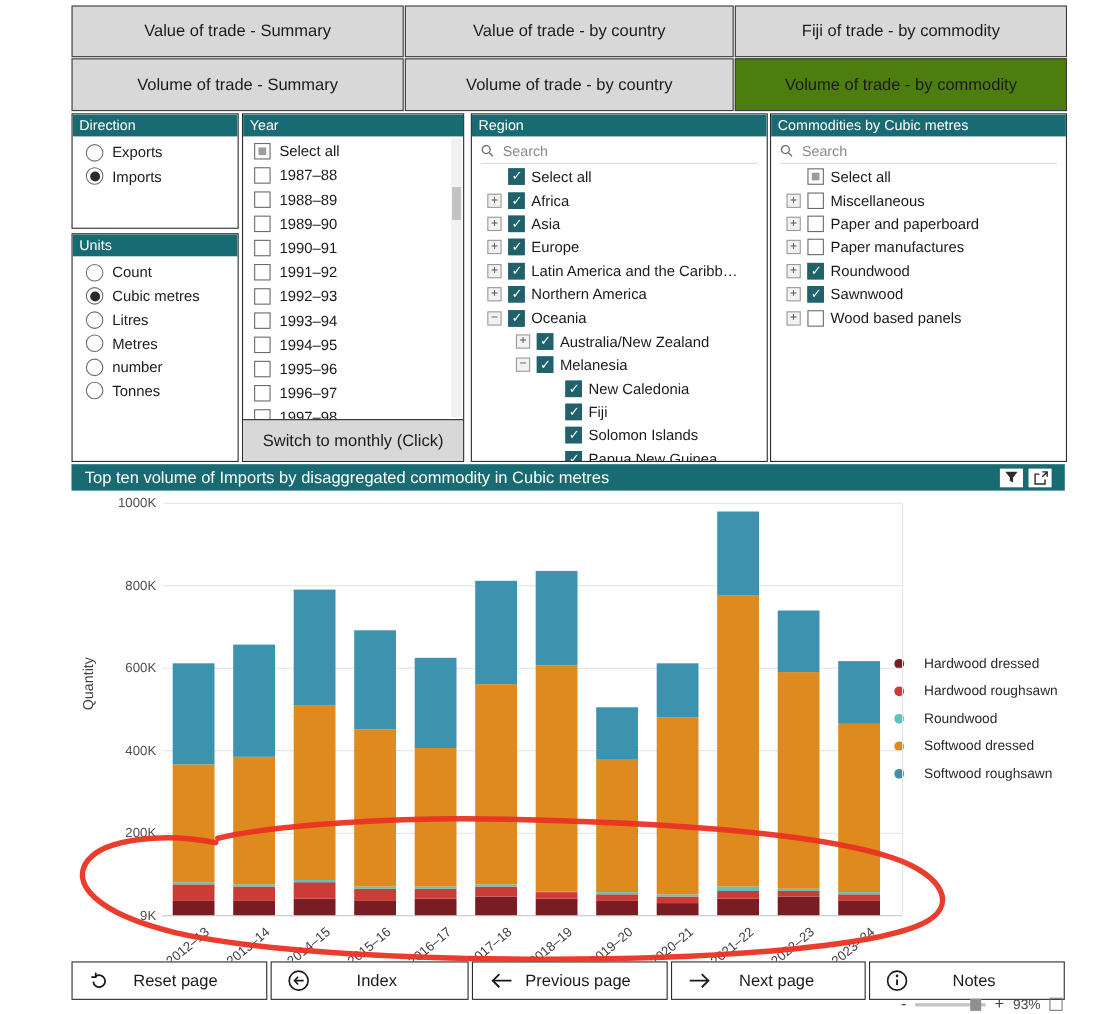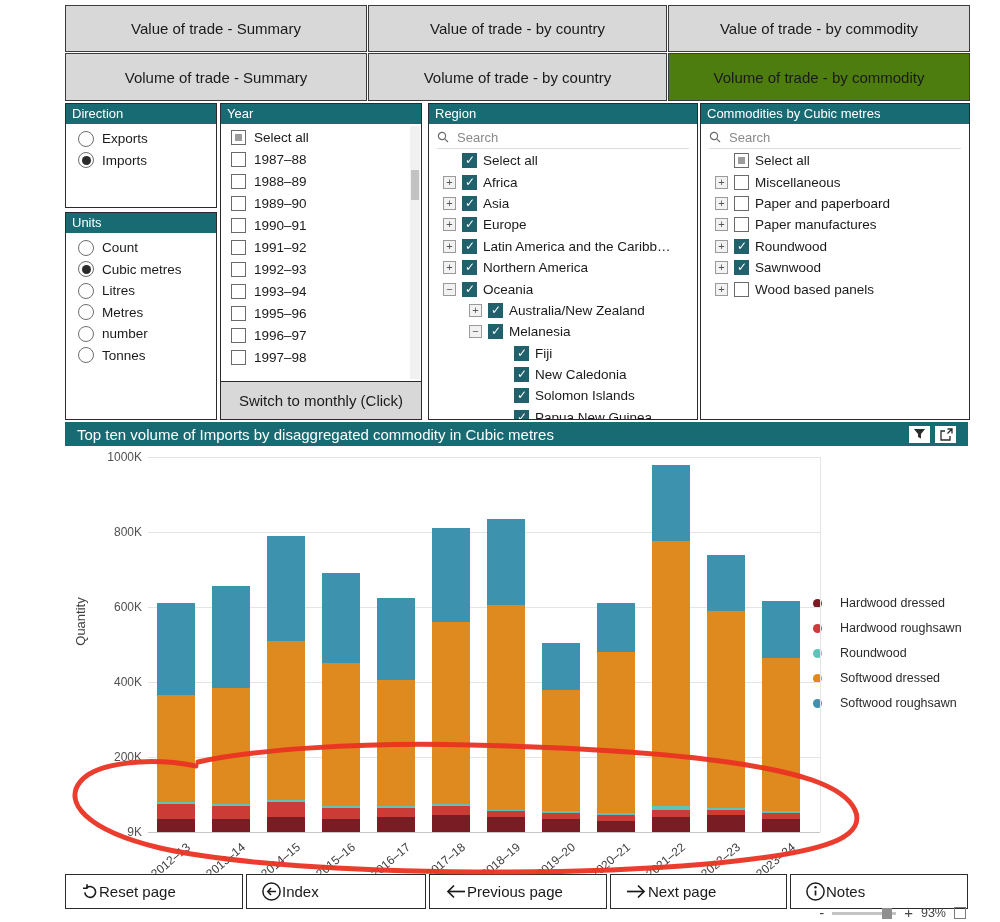--- a/index.html
+++ b/index.html
@@ -40,35 +40,35 @@
   .xtick{position:absolute;font-size:12px;color:#404040;width:64px;text-align:right;transform:rotate(-40deg);transform-origin:100% 0;white-space:nowrap}
   .bar-seg{position:absolute;cursor:pointer}
   .ylabel-rot{position:absolute;left:-40px;top:168px;width:110px;text-align:center;font-size:13px;color:#404040;transform:rotate(-90deg)}
   .legend{position:absolute;left:748px;top:150px;display:flex;flex-direction:column;gap:11px}
   .legend-row{display:flex;align-items:center;gap:18px;cursor:pointer}
   .legend-dot{width:9px;height:9px;border-radius:50%;flex:none}
   .legend-label{font-size:12.5px;color:#2b2b2b;white-space:nowrap}
   .annotation{position:absolute;left:0;top:0;pointer-events:none;z-index:40}
   .fbtn{position:absolute;top:874px;height:35px;border:1px solid #2b2b2b;background:#fff;display:flex;align-items:center;cursor:pointer;box-sizing:border-box}
   .fbtn svg{margin-left:14px;flex:none}
-  .fbtn-label{flex:1;font-size:15px;margin-right:22px}
+  .fbtn-label{flex:1;text-align:center;font-size:15px;margin-right:22px}
   .zoombar{position:absolute;right:34px;top:906px;display:flex;align-items:center;gap:8px;color:#444}
   .zbtn{cursor:pointer;font-size:15px;line-height:14px}
   .ztrack{width:64px;height:3px;background:#c4c4c4;position:relative;cursor:pointer}
   .zthumb{position:absolute;right:4px;top:-4px;width:10px;height:11px;background:#8f8f8f}
   .zlevel{font-size:12.5px}
   .fitbox{width:12px;height:12px;border:1.4px solid #7a7a7a;box-sizing:border-box}
 </style>
 </head>
 <body>
 
 <div>
     <div class="tab" style="left: 65px; top: 5px; width: 300px; height: 45px;">Value of trade - Summary</div>
     <div class="tab" style="left: 368px; top: 5px; width: 297px; height: 45px;">Value of trade - by country</div>
-    <div class="tab" style="left: 668px; top: 5px; width: 300px; height: 45px;">Value of trade - by commodity</div>
+    <div class="tab" style="left: 668px; top: 5px; width: 300px; height: 45px;">Fiji of trade - by commodity</div>
     <div class="tab" style="left: 65px; top: 53px; width: 300px; height: 46px;">Volume of trade - Summary</div>
     <div class="tab" style="left: 368px; top: 53px; width: 297px; height: 46px;">Volume of trade - by country</div>
     <div class="tab active" style="left: 668px; top: 53px; width: 300px; height: 46px;">Volume of trade - by commodity</div>
   </div>
 
 <div class="panel" style="left:65px;top:103px;width:150px;height:103px">
   <div class="panel-header">Direction</div>
   <div class="panel-body">
       <div class="opt-row">
         <span class="radio"></span>
@@ -138,20 +138,24 @@
         <span class="cb unchecked"></span>
         <span class="opt-label">1991–92</span>
       </div>
       <div class="opt-row year-row">
         <span class="cb unchecked"></span>
         <span class="opt-label">1992–93</span>
       </div>
       <div class="opt-row year-row">
         <span class="cb unchecked"></span>
         <span class="opt-label">1993–94</span>
+      </div>
+      <div class="opt-row year-row">
+        <span class="cb unchecked"></span>
+        <span class="opt-label">1994–95</span>
       </div>
       <div class="opt-row year-row">
         <span class="cb unchecked"></span>
         <span class="opt-label">1995–96</span>
       </div>
       <div class="opt-row year-row">
         <span class="cb unchecked"></span>
         <span class="opt-label">1996–97</span>
       </div>
       <div class="opt-row year-row">
@@ -216,26 +220,26 @@
         <span class="opt-label">Australia/New Zealand</span>
       </div>
       <div class="tree-row" style="padding-left: 40px;">
         <span class="expander">−</span>
         <span class="cb checked"></span>
         <span class="opt-label">Melanesia</span>
       </div>
       <div class="tree-row" style="padding-left: 66px;">
         <span class="expander-spacer"></span>
         <span class="cb checked"></span>
+        <span class="opt-label">New Caledonia</span>
+      </div>
+      <div class="tree-row" style="padding-left: 66px;">
+        <span class="expander-spacer"></span>
+        <span class="cb checked"></span>
         <span class="opt-label">Fiji</span>
-      </div>
-      <div class="tree-row" style="padding-left: 66px;">
-        <span class="expander-spacer"></span>
-        <span class="cb checked"></span>
-        <span class="opt-label">New Caledonia</span>
       </div>
       <div class="tree-row" style="padding-left: 66px;">
         <span class="expander-spacer"></span>
         <span class="cb checked"></span>
         <span class="opt-label">Solomon Islands</span>
       </div>
       <div class="tree-row" style="padding-left: 66px;">
         <span class="expander-spacer"></span>
         <span class="cb checked"></span>
         <span class="opt-label">Papua New Guinea</span>

